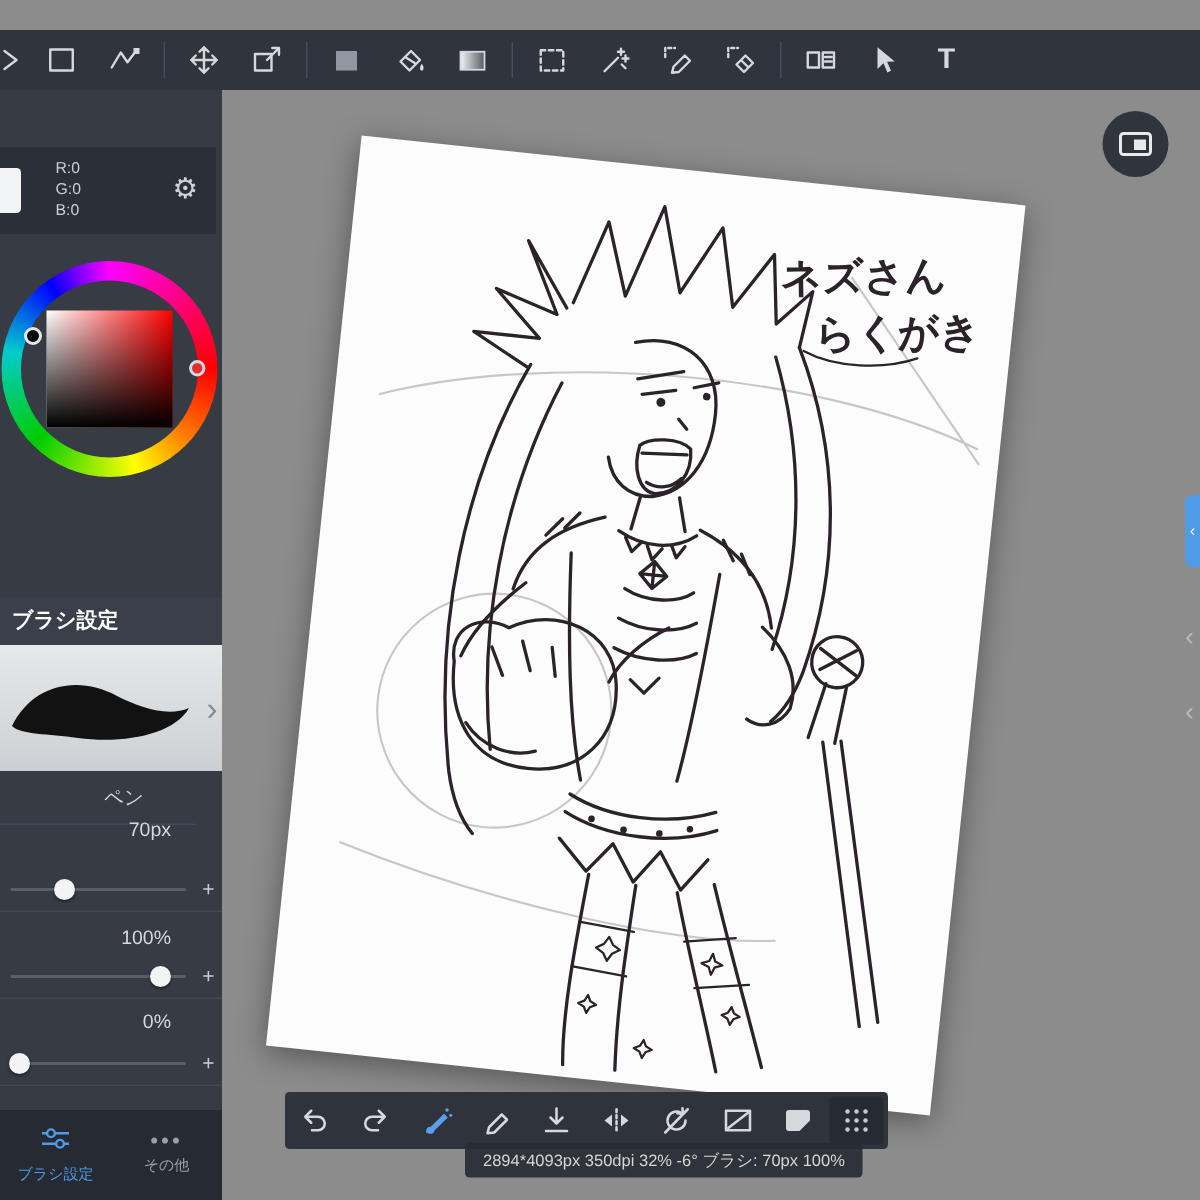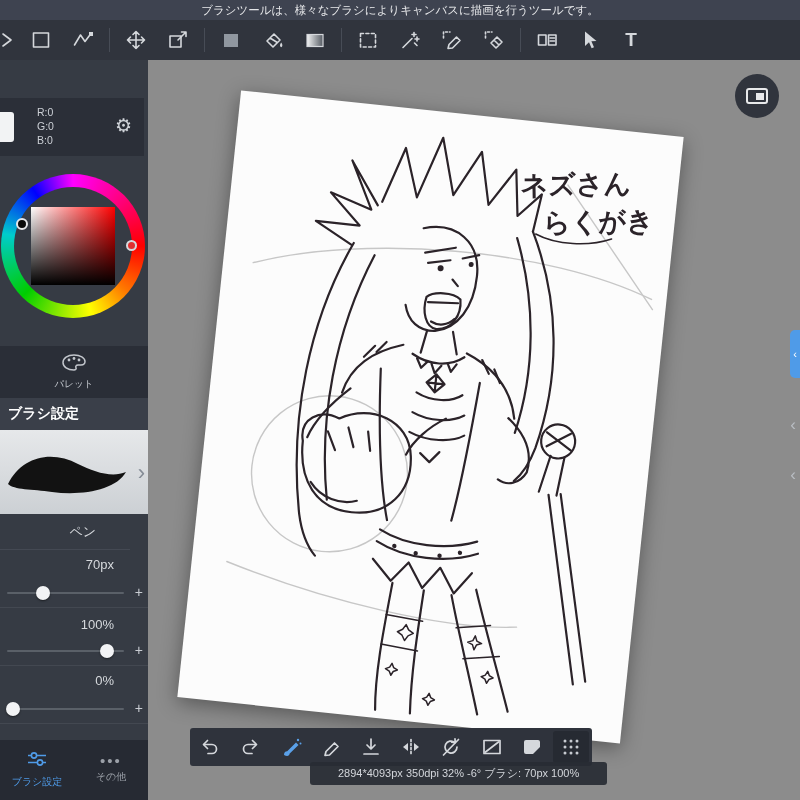--- a/index.html
+++ b/index.html
@@ -50,21 +50,21 @@
 
   .brush-preview { position:absolute; top:370px; left:0; width:148px; height:84px;
     background:linear-gradient(#e6e8ea, #ccd0d4); }
   .brush-preview svg { position:absolute; left:4px; top:8px; }
   .preview-chevron { position:absolute; right:3px; top:30px; font-size:22px; color:#858c96; cursor:pointer; }
 
   .pen-row { position:absolute; top:454px; left:0; width:130px; height:36px; display:flex; align-items:center;
     justify-content:flex-end; padding-right:34px; font-size:13px; color:#d6d9dd; border-bottom:1px solid #444953; }
   .param-row { position:absolute; left:0; width:148px; height:28px; display:flex; align-items:center;
     justify-content:flex-end; padding-right:34px; font-size:13px; color:#d6d9dd; }
-  .p1 { top:490px; } .p2 { top:550px; } .p3 { top:606px; }
+  .p1 { top:478px; } .p2 { top:550px; } .p3 { top:606px; }
   .slider-row { position:absolute; left:0; width:148px; height:30px; border-bottom:1px solid #434851; }
   .s1 { top:518px; } .s2 { top:576px; } .s3 { top:634px; }
   .track { position:absolute; left:7px; right:24px; top:14px; height:2px; background:#5a6068; border-radius:1px; }
   .knob { position:absolute; top:8px; width:14px; height:14px; border-radius:50%; background:#f2f3f5;
     box-shadow:0 1px 2px rgba(0,0,0,.5); cursor:pointer; }
   .plus { position:absolute; right:5px; top:6px; font-size:14px; color:#c9cdd3; cursor:pointer; }
 
   .sidebar-tabs { position:absolute; bottom:0; left:0; width:148px; height:60px; background:#262a33; display:flex; }
   .stab { width:74px; display:flex; flex-direction:column; align-items:center; justify-content:center; gap:4px; cursor:pointer; }
   .stab .tlabel { font-size:10px; }
@@ -92,31 +92,28 @@
     justify-content:center; color:#b9bdc3; font-size:17px; cursor:pointer; }
   .ec1 { top:345px; } .ec2 { top:395px; }
 
   .bottom-toolbar { position:absolute; left:42px; top:668px; width:402px; height:38px; background:#2f333c;
     border-radius:3px; display:flex; align-items:center; }
   .bbtn { flex:1; height:38px; display:flex; align-items:center; justify-content:center; cursor:pointer; }
   .bbtn svg { display:block; }
   .bicon { stroke:#d5d8dc; fill:none; stroke-width:1.7; stroke-linecap:round; stroke-linejoin:round; }
   .btn-grid { flex:none; width:36px; height:32px; margin:3px 3px 3px 1px; background:#262a32; border-radius:3px; }
 
-  .status-bar { position:absolute; left:162px; top:702px; padding:4px 28px; background:rgba(40,44,52,.93);
+  .status-bar { position:absolute; left:162px; top:702px; padding:4px 12px; background:rgba(40,44,52,.93);
     border-radius:3px; font-size:11px; color:#d3d6db; white-space:nowrap; }
 </style>
 </head>
 <body>
 
 <div class="app">
 
-  <div class="help-bar">
-    <span>ブラシツールは、様々なブラシによりキャンバスに描画を行うツールです。</span>
-  </div>
 
   <div class="top-toolbar">
     <div class="tool partial">
       <span>
         <svg width="14" height="22" viewBox="0 0 14 22">
             <path class="ticon" d="M3,5 L11,11 L3,17"></path>
           </svg>
       </span>
     </div>
     <div class="tool">
@@ -248,31 +245,20 @@
 
     <div class="wheel-zone">
       <div class="hue-ring">
         <div class="hue-hole"></div>
       </div>
       <div class="sv-square"></div>
       <div class="sv-knob"></div>
       <div class="ring-knob"></div>
     </div>
 
-    <div class="palette-row">
-      <span>
-        <svg width="24" height="17" viewBox="0 0 24 17">
-            <path d="M12,1 C5.5,1 1,4.3 1,8.5 C1,12.7 5.5,16 12,16 C13.6,16 14.6,15 14,13.8 C13.3,12.4 14.2,11 16,11 L19,11 C21.2,11 23,9.8 23,7.6 C23,3.8 18.2,1 12,1 Z" fill="none" stroke="#c3c7cd" stroke-width="1.5"></path>
-            <circle cx="7" cy="6" r="1.4" fill="#c3c7cd"></circle>
-            <circle cx="12" cy="4.5" r="1.4" fill="#c3c7cd"></circle>
-            <circle cx="17" cy="6" r="1.4" fill="#c3c7cd"></circle>
-          </svg>
-      </span>
-      <span class="plabel">パレット</span>
-    </div>
 
     <div class="section-header hdr-brush">
       <span>ブラシ設定</span>
     </div>
 
     <div class="brush-preview">
       <svg width="132" height="68" viewBox="0 0 132 68">
         <path d="M4,46 C18,18 48,12 74,26 C90,34 108,40 122,34 C112,52 78,58 48,54 C28,51 10,52 4,46 Z" fill="#121212"></path>
       </svg>
       <span class="preview-chevron">›</span>

